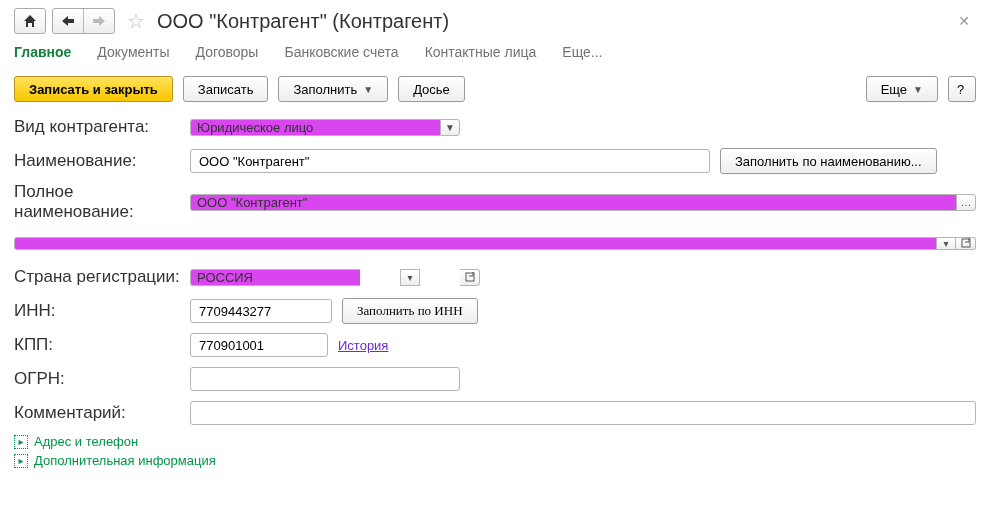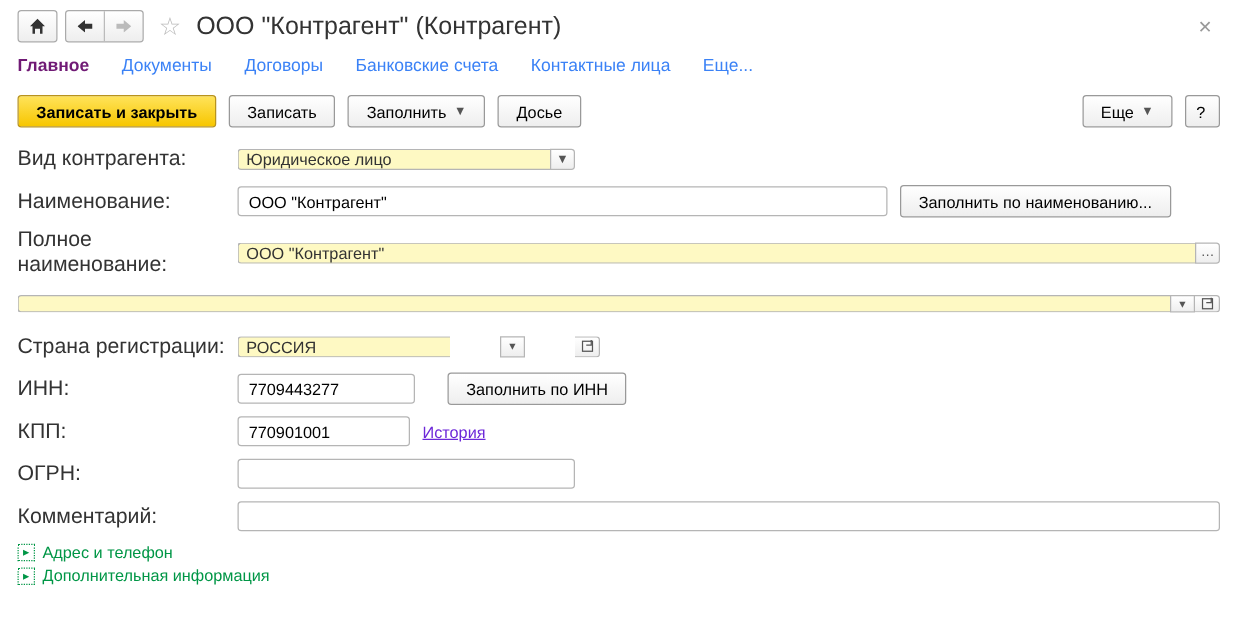--- a/index.html
+++ b/index.html
@@ -46,22 +46,22 @@
   .star { color:#bbb; font-size:20px; padding:0 6px; }
   .title { font-size:20px; color:#333; }
   .close-x { margin-left:auto; color:#999; font-size:14px; cursor:pointer; padding:0 6px;}
   .tabs {
     display:flex;
     gap:26px;
     padding: 6px 14px 0 14px;
     border-bottom:0;
     font-size:14px;
   }
-  .tab { color:#3b82f6; cursor:pointer; padding-bottom:6px;}
-  .tab.active { color:#701a75; font-weight:bold;}
+  .tab { color:#737373; cursor:pointer; padding-bottom:6px;}
+  .tab.active { color:#15803d; font-weight:bold;}
   .toolbar {
     display:flex;
     gap:10px;
     padding: 10px 14px 12px 14px;
     align-items:center;
   }
   .btn {
     border:1px solid #999;
     border-radius:3px;
     background:linear-gradient(#fff,#eee);
@@ -112,21 +112,21 @@
   .combo {
     display:flex;
     align-items:stretch;
   }
   .combo .field {
     border:1px solid #b5b5b5;
     border-right:none;
     border-radius:3px 0 0 3px;
     padding:0 6px;
     display:flex;align-items:center;
-    background:#fef9c3;
+    background:#d946ef;
   }
   .combo .dd {
     border:1px solid #b5b5b5;
     border-radius:0 3px 3px 0;
     width:20px;display:flex;align-items:center;justify-content:center;
     background:linear-gradient(#fff,#eee);cursor:pointer;font-size:10px;color:#555;
   }
   .combo .ext {
     border:1px solid #b5b5b5;
     border-left:none;
@@ -250,21 +250,21 @@
           </svg>
       </div>
     </div>
   </div>
 
   <div class="row">
     <div class="lbl">ИНН:</div>
     <div class="input" style="width:142px;">
       <input value="7709443277" style="">
     </div>
-    <button class="btn" style="margin-left:26px;">Заполнить по ИНН</button>
+    <button class="btn" style="margin-left:10px;font-family:Liberation Serif, serif;">Заполнить по ИНН</button>
   </div>
 
   <div class="row">
     <div class="lbl">КПП:</div>
     <div class="input" style="width:138px;">
       <input value="770901001" style="">
     </div>
     <span class="link">История</span>
   </div>
 

